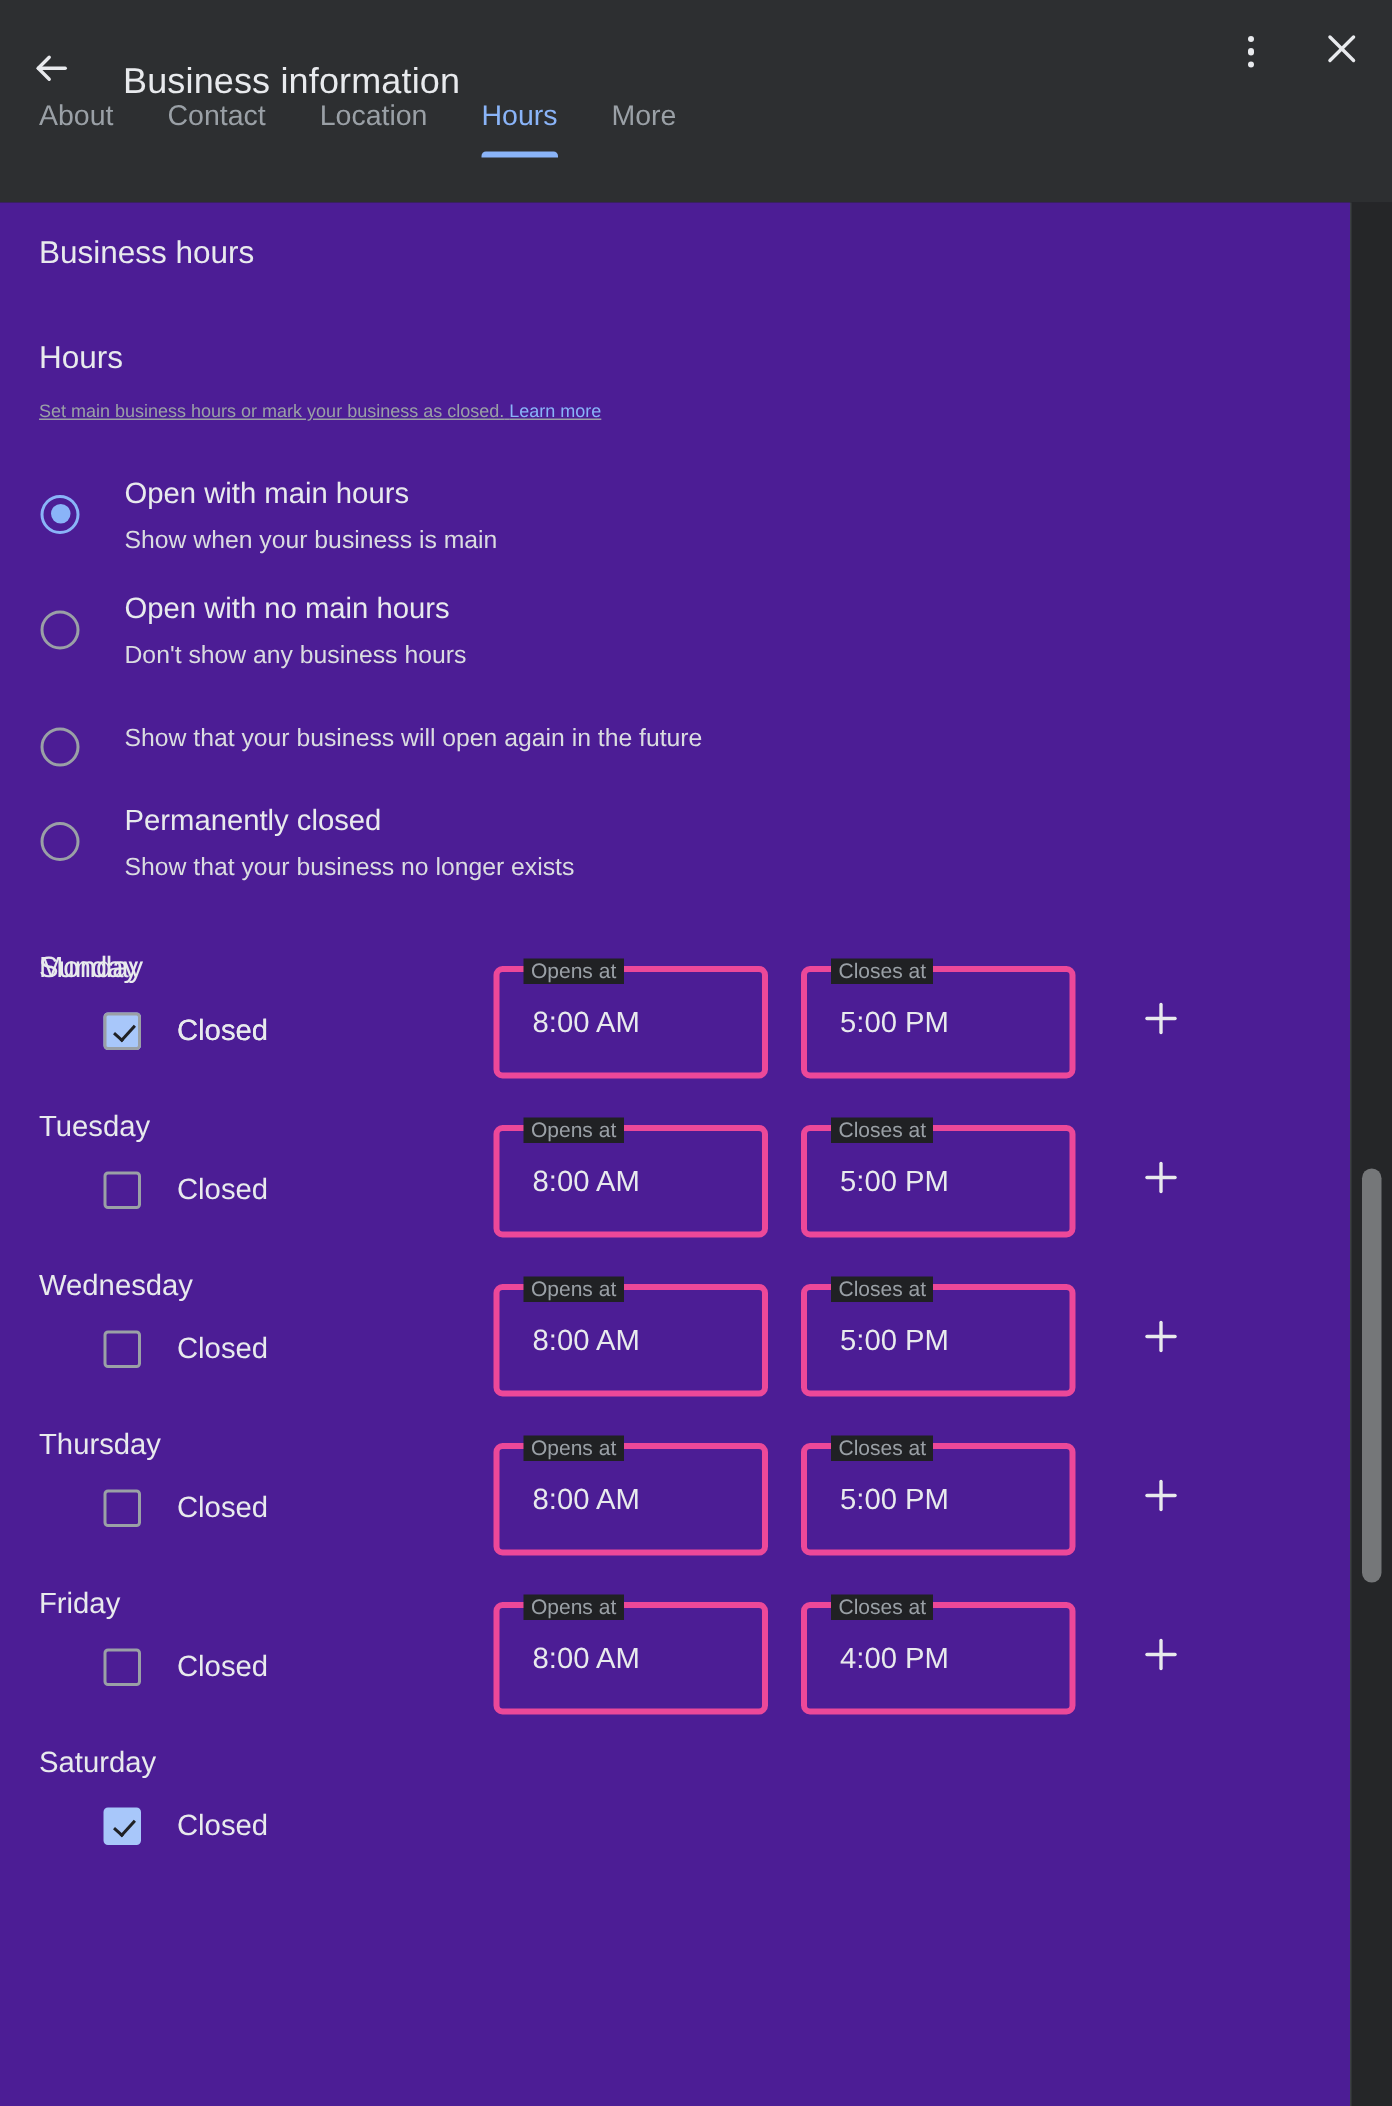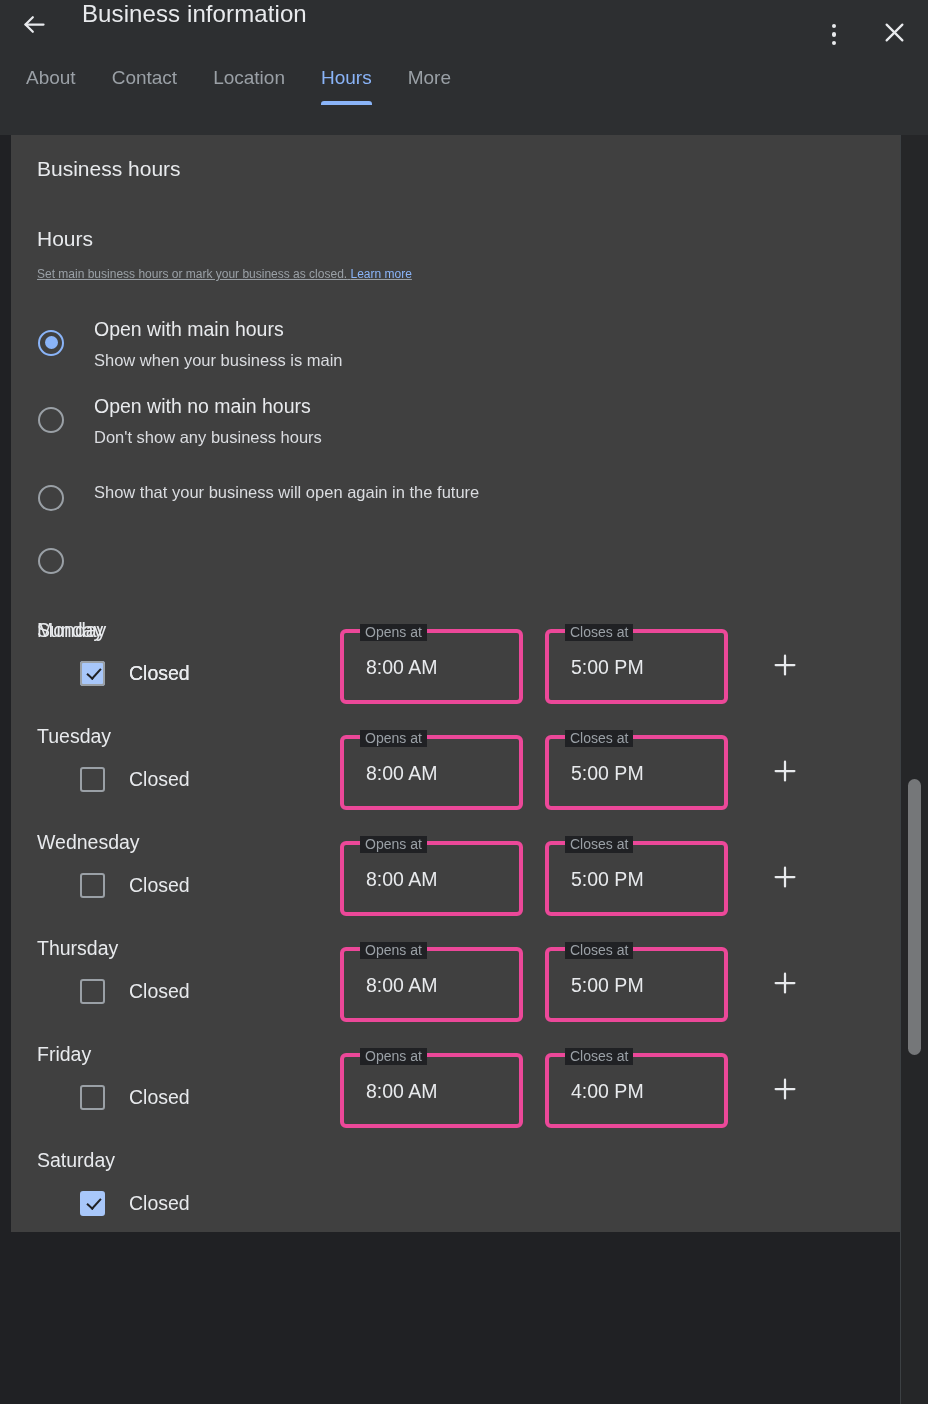--- a/index.html
+++ b/index.html
@@ -27,21 +27,21 @@
     top: 0; left: 0;
     width: 928px;
     height: 135px;
     background: #2d2f31;
   }
 
   .header-top {
     position: relative;
     height: 69px;
     display: flex;
-    align-items: flex-start;
+    align-items: flex-end;
   }
 
   .back-btn {
     width: 48px; height: 48px;
     margin-left: 10px;
     display: flex; align-items: center; justify-content: center;
     border-radius: 50%;
     cursor: pointer;
   }
   .back-btn svg { display: block; }
@@ -110,24 +110,24 @@
     left: 18px; right: 18px;
     bottom: 0;
     height: 4px;
     background: #8ab4f8;
     border-radius: 3px 3px 0 0;
   }
 
   
   .content {
     position: absolute;
-    top: 135px; left: 11px;
+    top: 135px; left: 0;
     width: 900px;
-    height: 1097px;
-    background: #404040;
+    height: 1269px;
+    background: #4c1d95;
     overflow: hidden;
     padding: 0 26px;
   }
 
   .section-title {
     font-size: 21px;
     color: #e8eaed;
     margin-top: 22px;
   }
 
@@ -415,20 +415,24 @@
 
       <div class="radio-row">
         <span class="radio"></span>
         <span class="radio-texts">
           <div class="radio-sub">Show that your business will open again in the future</div>
         </span>
       </div>
 
       <div class="radio-row">
         <span class="radio"></span>
+        <span class="radio-texts">
+          <div class="radio-label">Permanently closed</div>
+          <div class="radio-sub">Show that your business no longer exists</div>
+        </span>
       </div>
     </div>
 
     <div class="days">
 
       <div class="day-row compact">
         <div class="day-left">
           <div class="day-name">Sunday</div>
           <div class="cb-row">
             <span class="checkbox checked"></span>

